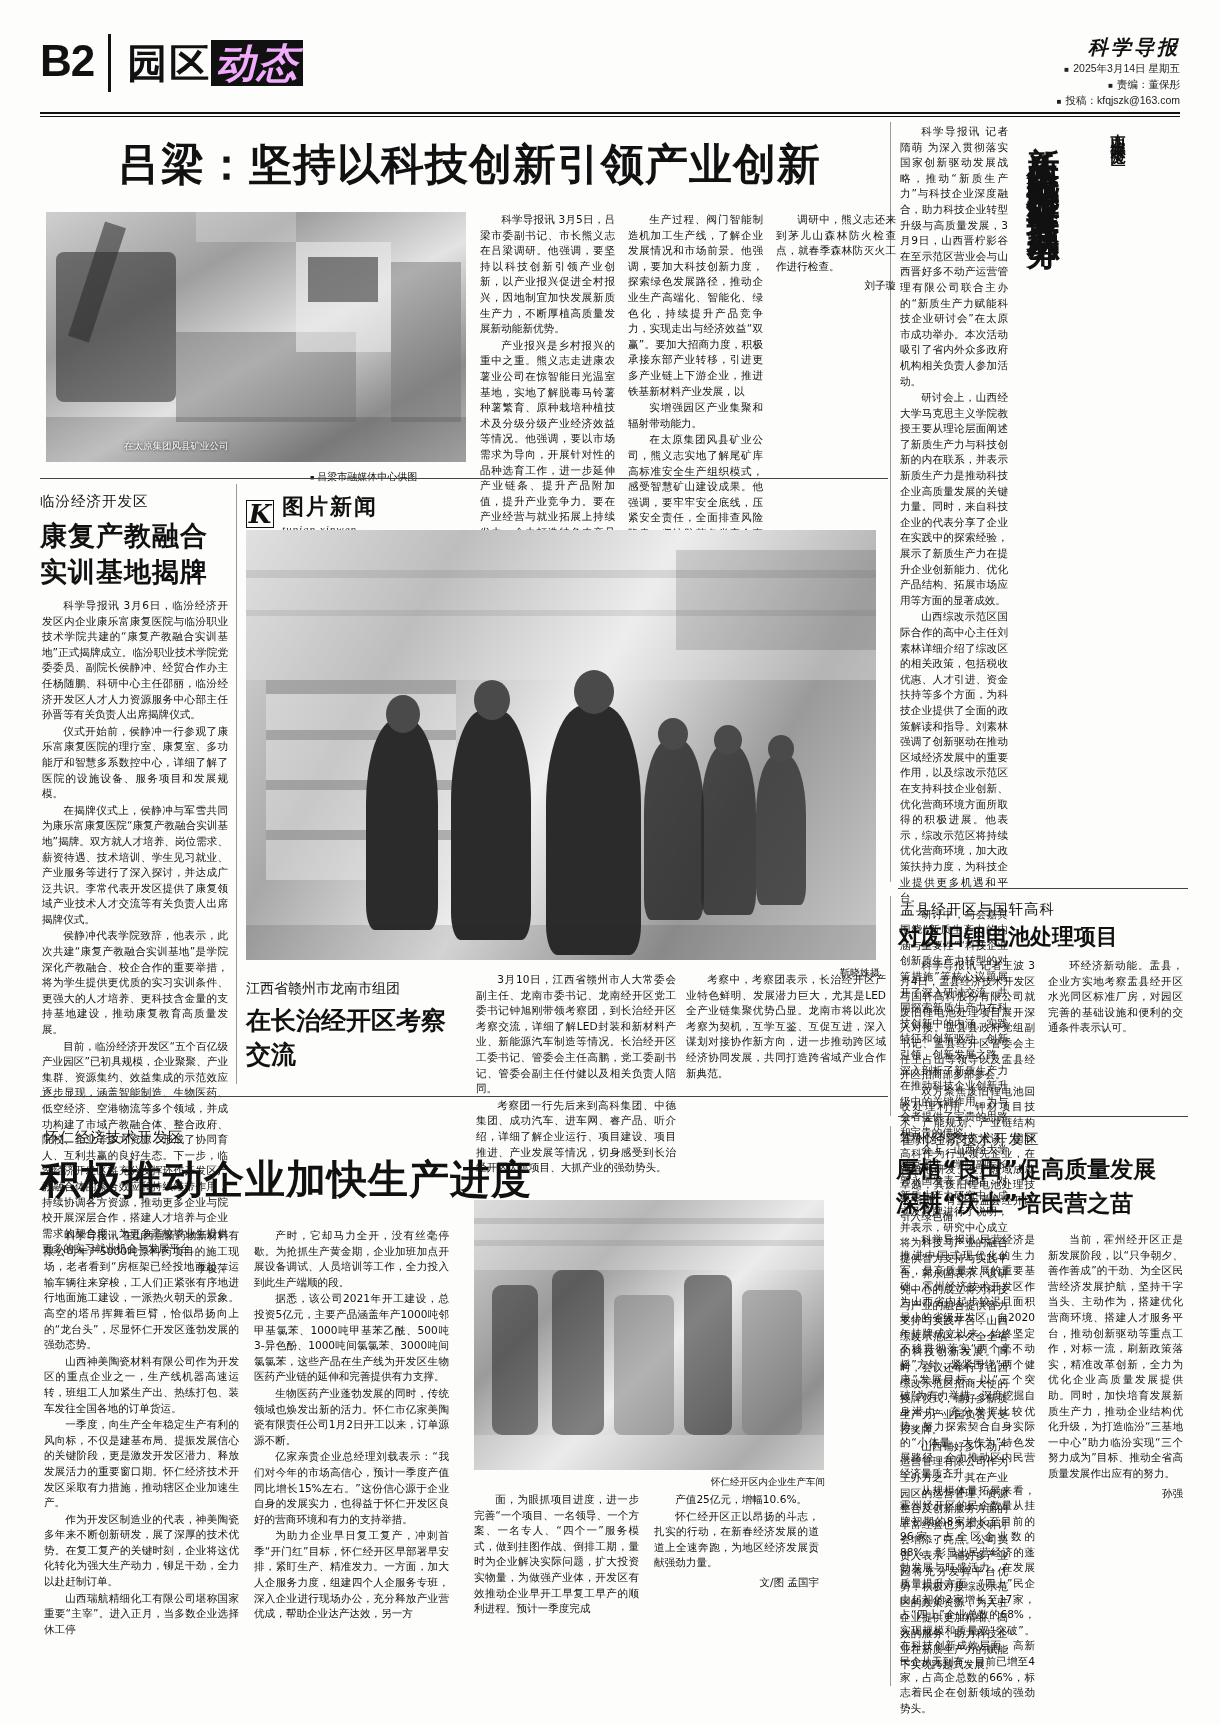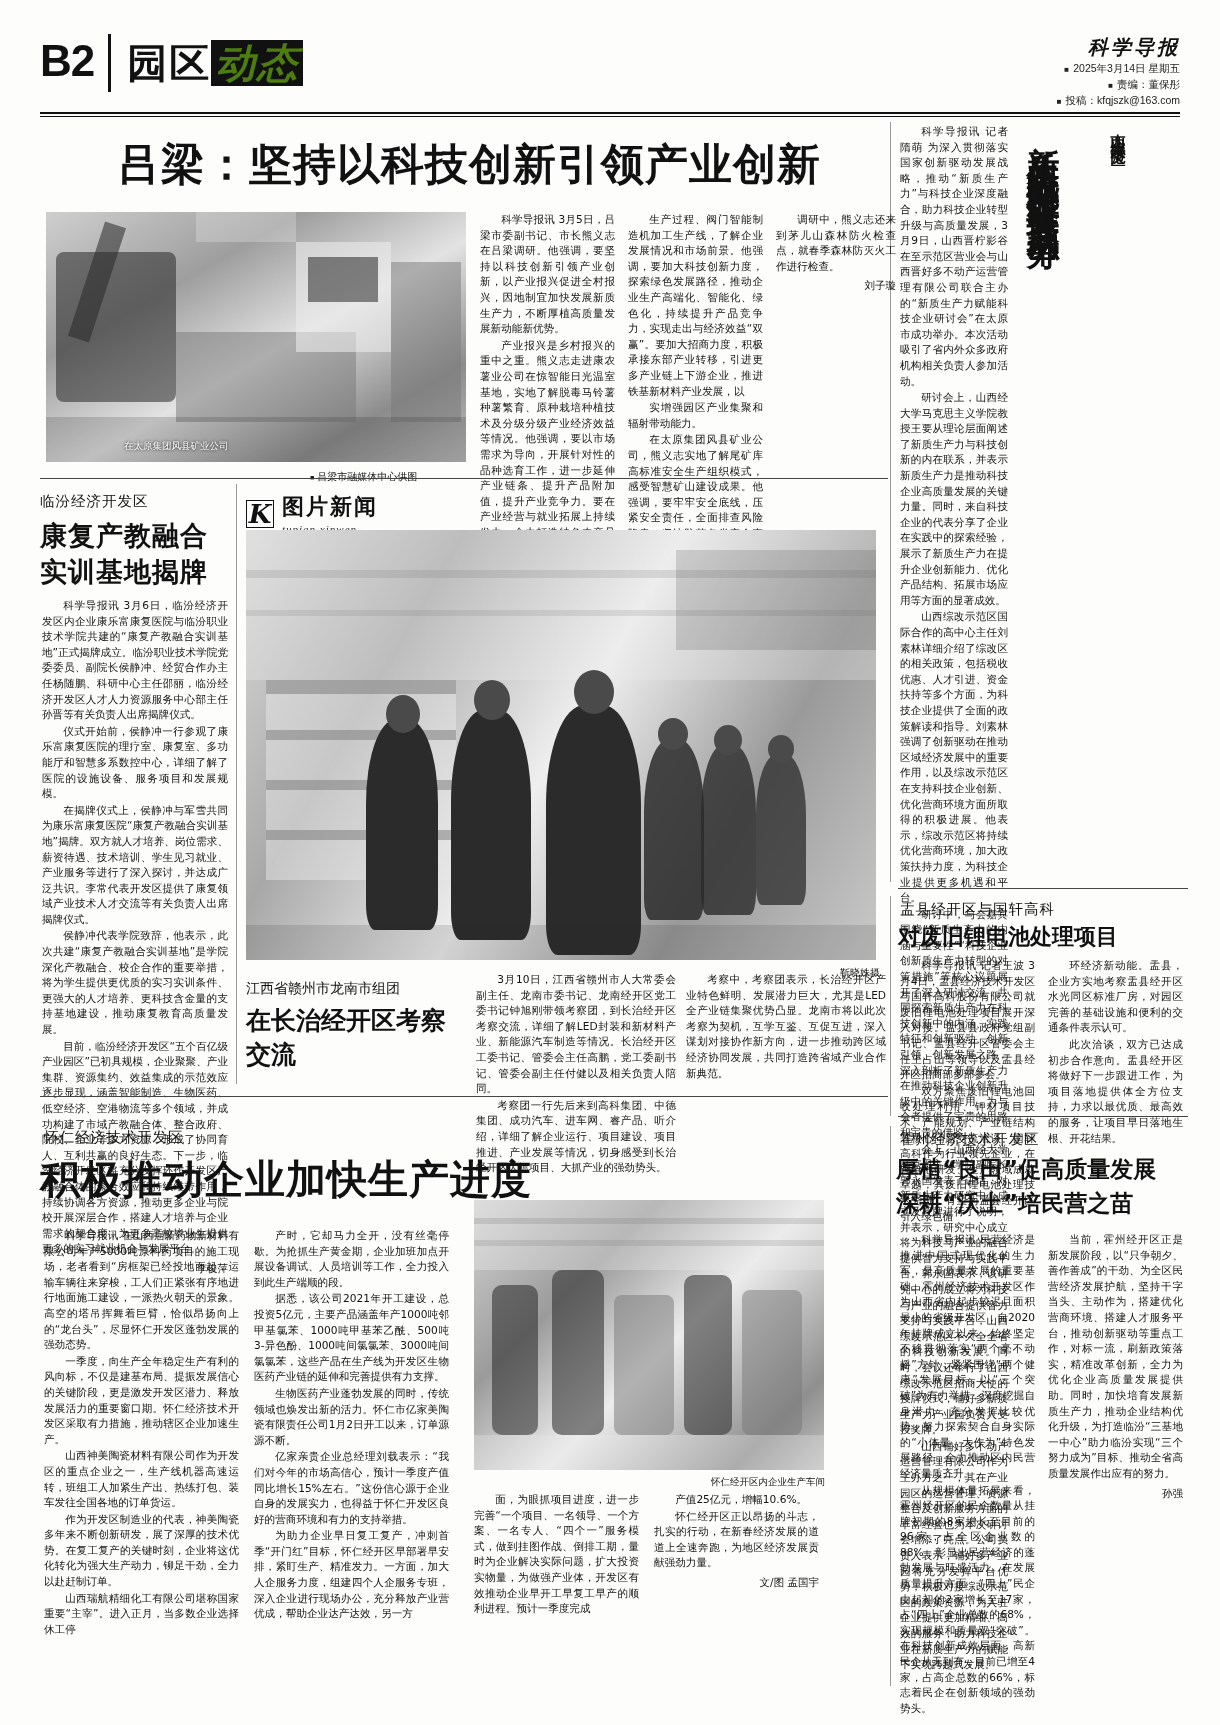--- a/index.html
+++ b/index.html
@@ -29,21 +29,21 @@
   .sec-box{
     border-left:3px solid #111;
     padding-left:16px;
     display:flex; align-items:center; height:58px;
   }
   .sec-name{
     font-family:"DejaVu Sans", sans-serif;
     font-size:40px; font-weight:bold; letter-spacing:2px;
   }
   .sec-name .hl{
-    background:#111; color:#4d7c0f; padding:0 4px; font-style:italic;text-align:center;
+    background:#111; color:#f0abfc; padding:0 4px; font-style:italic;text-align:center;
   }
   .mast-right{
     text-align:right;
     font-family:"Liberation Sans", sans-serif;
   }
   .paper-logo{
     font-family:"DejaVu Serif", serif;
     font-size:20px; font-weight:bold; font-style:italic;
     letter-spacing:3px; 
   }
@@ -370,22 +370,22 @@
     <div class="sh dark" style="left:78px; top:70px; width:52px; height:165px; border-radius:10px;"></div>
     <div class="sh mid" style="left:140px; top:95px; width:60px; height:140px; border-radius:8px;"></div>
     <div class="sh dark" style="left:210px; top:75px; width:48px; height:160px; border-radius:10px;"></div>
     <div class="sh mid" style="left:268px; top:90px; width:60px; height:145px; border-radius:8px;"></div>
     <div class="sh lite" style="left:0; top:235px; width:350px; height:35px; opacity:.55;"></div>
   </div>
   <div class="bl-cap cap">怀仁经开区内企业生产车间</div>
 
   <div class="bl-col bodytext" id="bl-c1">
     <p>科学导报讯 在山西启新药物新材料有限公司年产5000吨原料药项目的施工现场，老者看到“房框架已经投地而起，运输车辆往来穿梭，工人们正紧张有序地进行地面施工建设，一派热火朝天的景象。高空的塔吊挥舞着巨臂，恰似昂扬向上的“龙台头”，尽显怀仁开发区蓬勃发展的强劲态势。</p>
+    <p>山西神美陶瓷材料有限公司作为开发区的重点企业之一，生产线机器高速运转，班组工人加紧生产出、热练打包、装车发往全国各地的订单货运。</p>
     <p>一季度，向生产全年稳定生产有利的风向标，不仅是建基布局、提振发展信心的关键阶段，更是激发开发区潜力、释放发展活力的重要窗口期。怀仁经济技术开发区采取有力措施，推动辖区企业加速生产。</p>
-    <p>山西神美陶瓷材料有限公司作为开发区的重点企业之一，生产线机器高速运转，班组工人加紧生产出、热练打包、装车发往全国各地的订单货运。</p>
     <p>作为开发区制造业的代表，神美陶瓷多年来不断创新研发，展了深厚的技术优势。在复工复产的关键时刻，企业将这优化转化为强大生产动力，铆足干劲，全力以赴赶制订单。</p>
     <p>山西瑞航精细化工有限公司堪称国家重要“主宰”。进入正月，当多数企业选择休工停</p>
   </div>
   <div class="bl-col bodytext" id="bl-c2">
     <p>产时，它却马力全开，没有丝毫停歇。为抢抓生产黄金期，企业加班加点开展设备调试、人员培训等工作，全力投入到此生产端顺的段。</p>
     <p>据悉，该公司2021年开工建设，总投资5亿元，主要产品涵盖年产1000吨邻甲基氯苯、1000吨甲基苯乙酰、500吨3-异色酚、1000吨间氯氯苯、3000吨间氯氯苯，这些产品在生产线为开发区生物医药产业链的延伸和完善提供有力支撑。</p>
     <p>生物医药产业蓬勃发展的同时，传统领域也焕发出新的活力。怀仁市亿家美陶瓷有限责任公司1月2日开工以来，订单源源不断。</p>
     <p>亿家亲贵企业总经理刘载表示：“我们对今年的市场高信心，预计一季度产值同比增长15%左右。”这份信心源于企业自身的发展实力，也得益于怀仁开发区良好的营商环境和有力的支持举措。</p>
     <p>为助力企业早日复工复产，冲刺首季“开门红”目标，怀仁经开区早部署早安排，紧盯生产、精准发力。一方面，加大人企服务力度，组建四个人企服务专班，深入企业进行现场办公，充分释放产业营优成，帮助企业达产达效，另一方</p>
   </div>
@@ -399,21 +399,20 @@
   </div>
 
   <div class="kicker rm-kicker">盂县经开区与国轩高科</div>
   <div class="rm-title">对废旧锂电池处理项目</div>
   <div class="rm-col bodytext" id="rm-c1">
     <p>科学导报讯 记者王波 3月4日，盂县经济技术开发区与国轩高科股份有限公司就废旧锂电池处理项目展开深入对接。盂县县政府党组副书记、盂县经开区管委会主任王占山等领导以及盂县经开区招商部多部参会。</p>
     <p>双方聚焦废旧锂电池回收处理利用、钾材项目技术、产能规划、产业链结构等核心问题交流洽谈。国轩高科作为行业领先企业，在锂电池研发、生产领域成就卓越，其废旧锂电池处理技术先进，有望为盂县经开区引入绿色循</p>
   </div>
   <div class="rm-col bodytext" id="rm-c2">
     <p>环经济新动能。盂县，企业方实地考察盂县经开区水光同区标准厂房，对园区完善的基础设施和便利的交通条件表示认可。</p>
-    <p>此次洽谈，双方已达成初步合作意向。盂县经开区将做好下一步跟进工作，为项目落地提供体全方位支持，力求以最优质、最高效的服务，让项目早日落地生根、开花结果。</p>
   </div>
 
   <div class="kicker rb-kicker">霍州经济技术开发区</div>
   <div class="rb-title">
     <div>厚植“良田”促高质量发展</div>
     <div>深耕“沃土”培民营之苗</div>
   </div>
   <div class="rb-col bodytext" id="rb-c1">
     <p>科学导报讯 民营经济是推进中国式现代化的生力军，是高质量发展的重要基础。霍州经济技术开发区作为山西省内起步较迟且面积最小的省级开发区，自2020年挂牌成立以来，始终坚定不移贯彻落实“两个毫不动摇”方针，紧紧围绕“两个健康”发展目标，以“三个突破”为有力举措，深度挖掘自身潜力，充分发挥比较优势，努力探索契合自身实际的“小体量、大作为”特色发展路径，全力推动区内民营经济量质齐升。</p>
     <p>从规模体量拓展来看，霍州经开区的民企数量从挂牌初期的8家增长至目前的96家，占全区企业数的88%，彰显出民营经济的蓬勃发展与旺盛活力。在发展质量提升方面，“四上”民企由起初的2家增长至17家，占“四上”企业总数的68%，实现规模和质量双“突破”。在科技创新成效层面，高新民企从无到有，目前已增至4家，占高企总数的66%，标志着民企在创新领域的强劲势头。</p>

